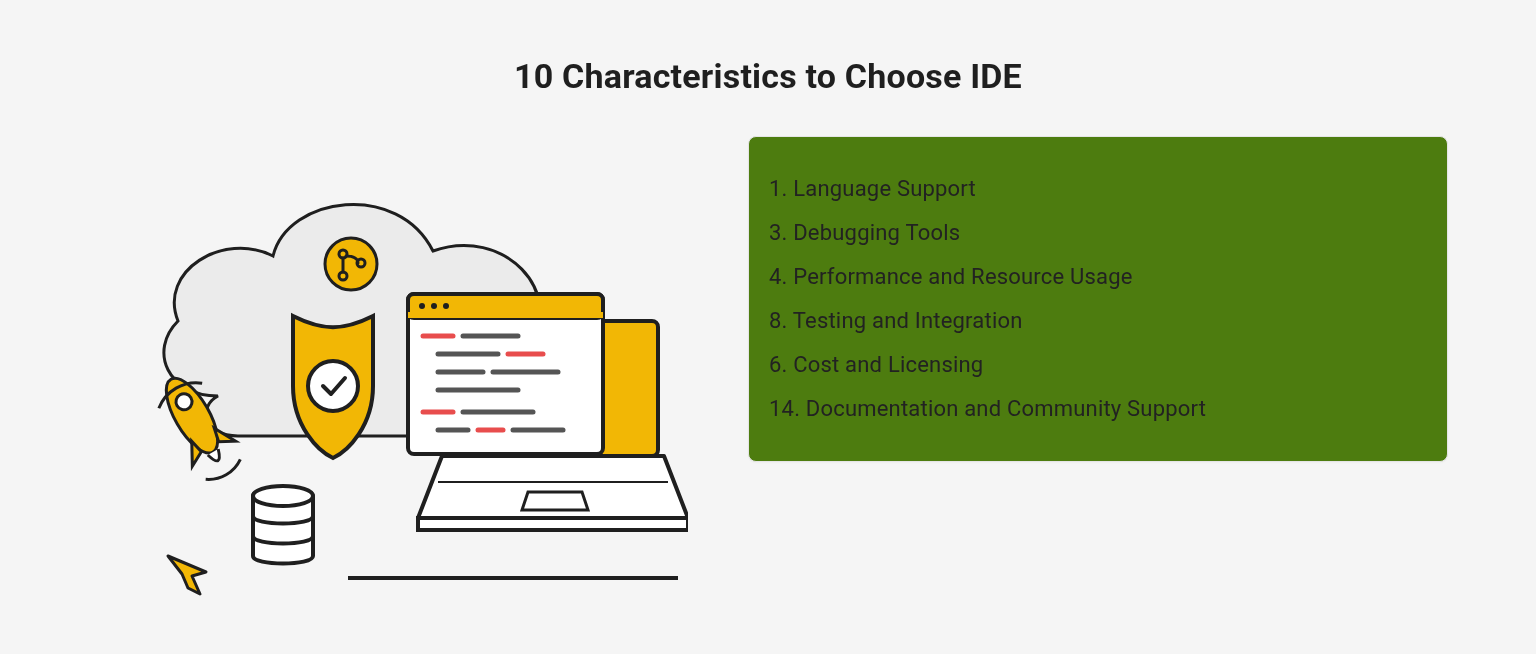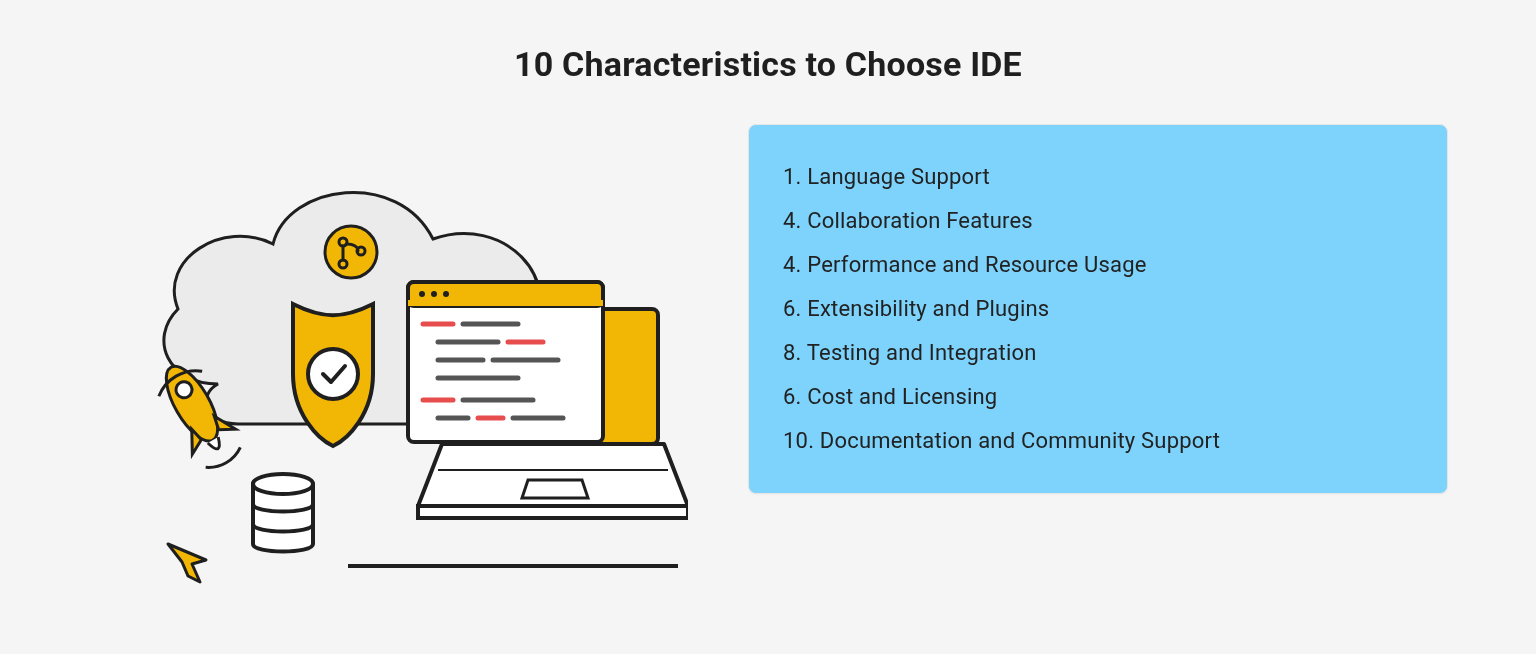--- a/index.html
+++ b/index.html
@@ -7,46 +7,46 @@
   body {
     background: #f5f5f5;
     font-family: -apple-system, BlinkMacSystemFont, "Segoe UI", Roboto, "Helvetica Neue", Arial, sans-serif;
     color: #1f1f1f;
     position: relative;
   }
   .title {
     text-align: center;
     font-size: 34px;
     font-weight: 700;
-    padding-top: 44px;
+    padding-top: 56px;
     letter-spacing: 0.2px;
   }
   .content {
     display: flex;
     align-items: flex-start;
     justify-content: center;
     margin-top: 40px;
     gap: 60px;
   }
   .illustration {
     width: 600px;
     height: 480px;
     position: relative;
   }
   .illustration svg {
     position: absolute;
     top: 0; left: 0;
     width: 100%; height: 100%;
   }
   .card {
-    background: #7dd3fc;
+    background: #4d7c0f;
     border: 1px solid #e5e5e5;
     border-radius: 8px;
     width: 700px;
-    padding: 30px 34px 30px 34px;
+    padding: 30px 34px 30px 20px;
     box-shadow: 0 1px 2px rgba(0,0,0,0.03);
   }
   .card .item {
     font-size: 22px;
     line-height: 44px;
     color: #222;
     letter-spacing: 0.2px;
     font-weight: 400;
   }
 </style>
@@ -158,21 +158,20 @@
       <line x1="260" y1="442" x2="590" y2="442" stroke="#1f1f1f" stroke-width="4"></line>
 
       <g>
         <path d="M 80 420 L 118 436 L 104 440 L 112 458 L 100 452 L 94 438 Z" fill="#f2b705" stroke="#1f1f1f" stroke-width="3" stroke-linejoin="round"></path>
       </g>
     </svg>
   </div>
 
   <div class="card">
     <div class="item">1. Language Support</div>
-    <div class="item">4. Collaboration Features</div>
+    <div class="item">3. Debugging Tools</div>
     <div class="item">4. Performance and Resource Usage</div>
-    <div class="item">6. Extensibility and Plugins</div>
     <div class="item">8. Testing and Integration</div>
     <div class="item">6. Cost and Licensing</div>
-    <div class="item">10. Documentation and Community Support</div>
+    <div class="item">14. Documentation and Community Support</div>
   </div>
 
 </div>
 
 </body></html>

